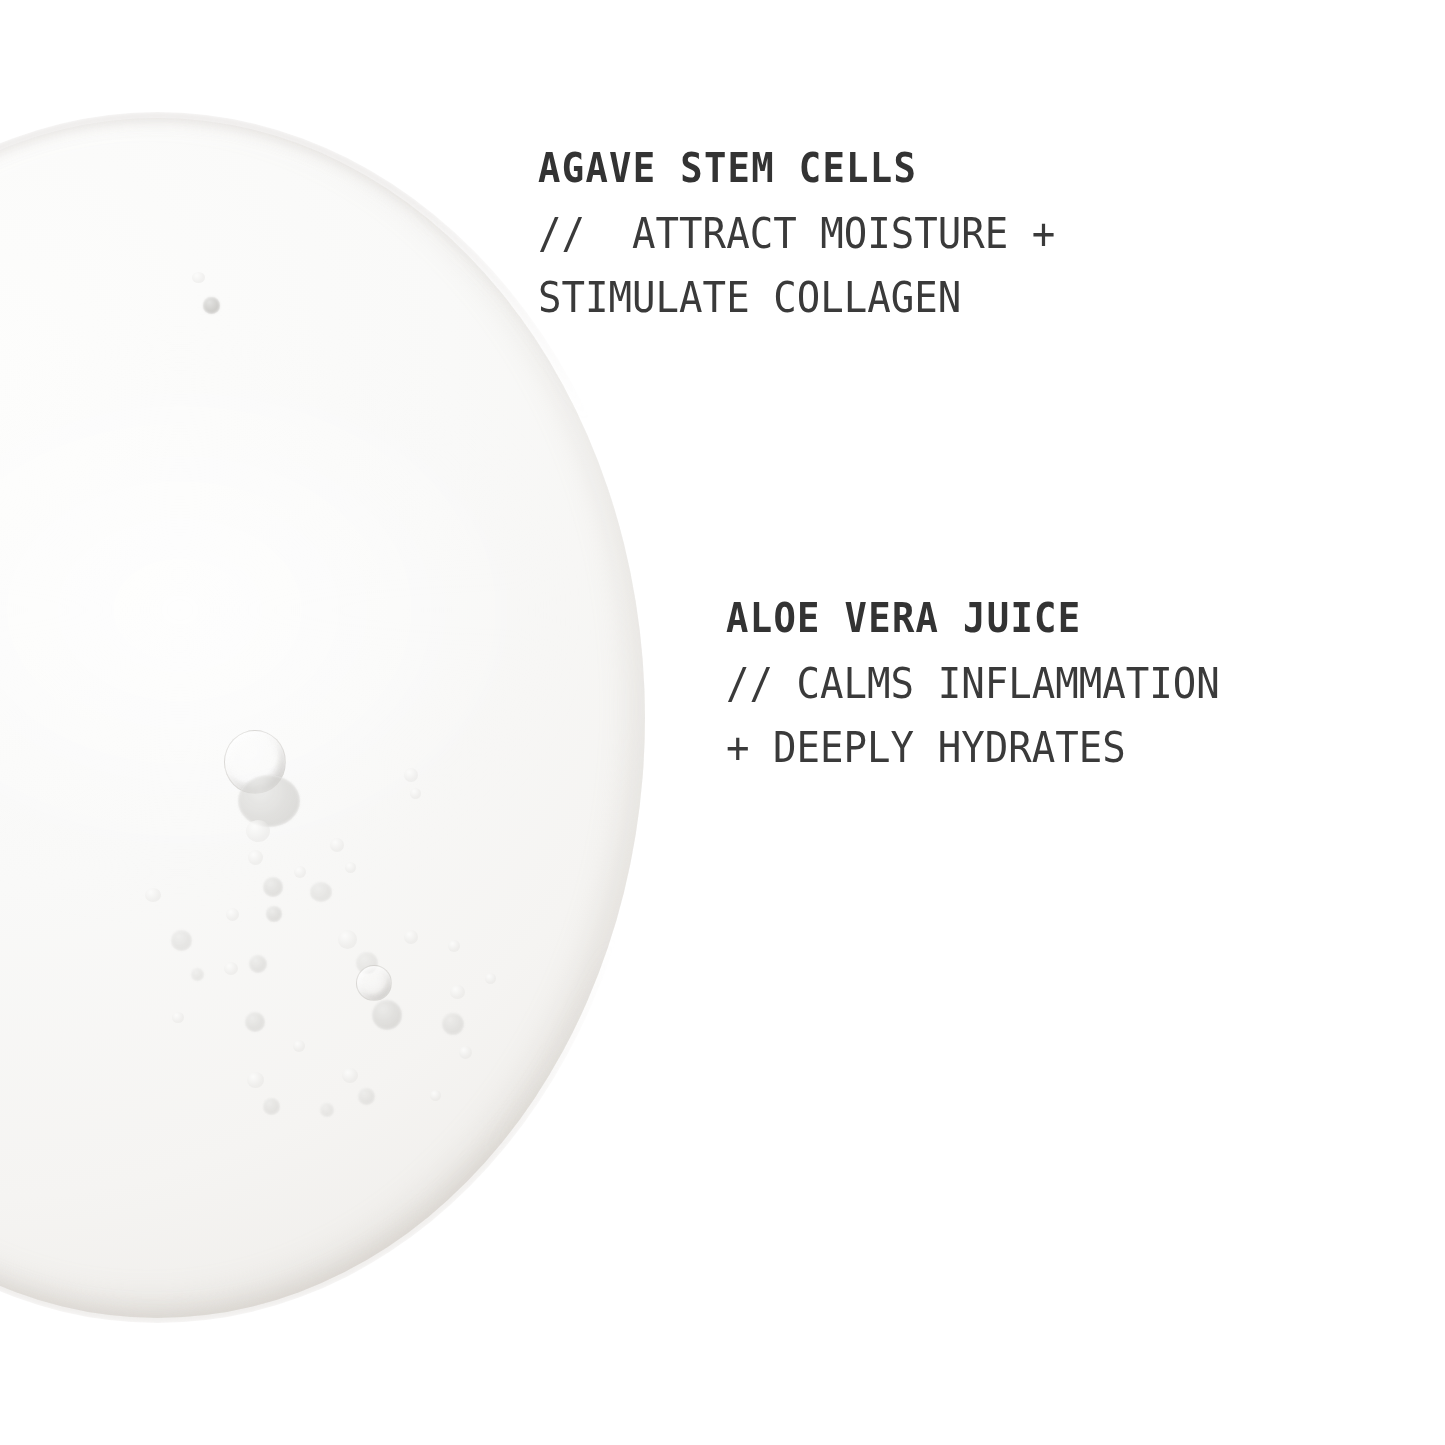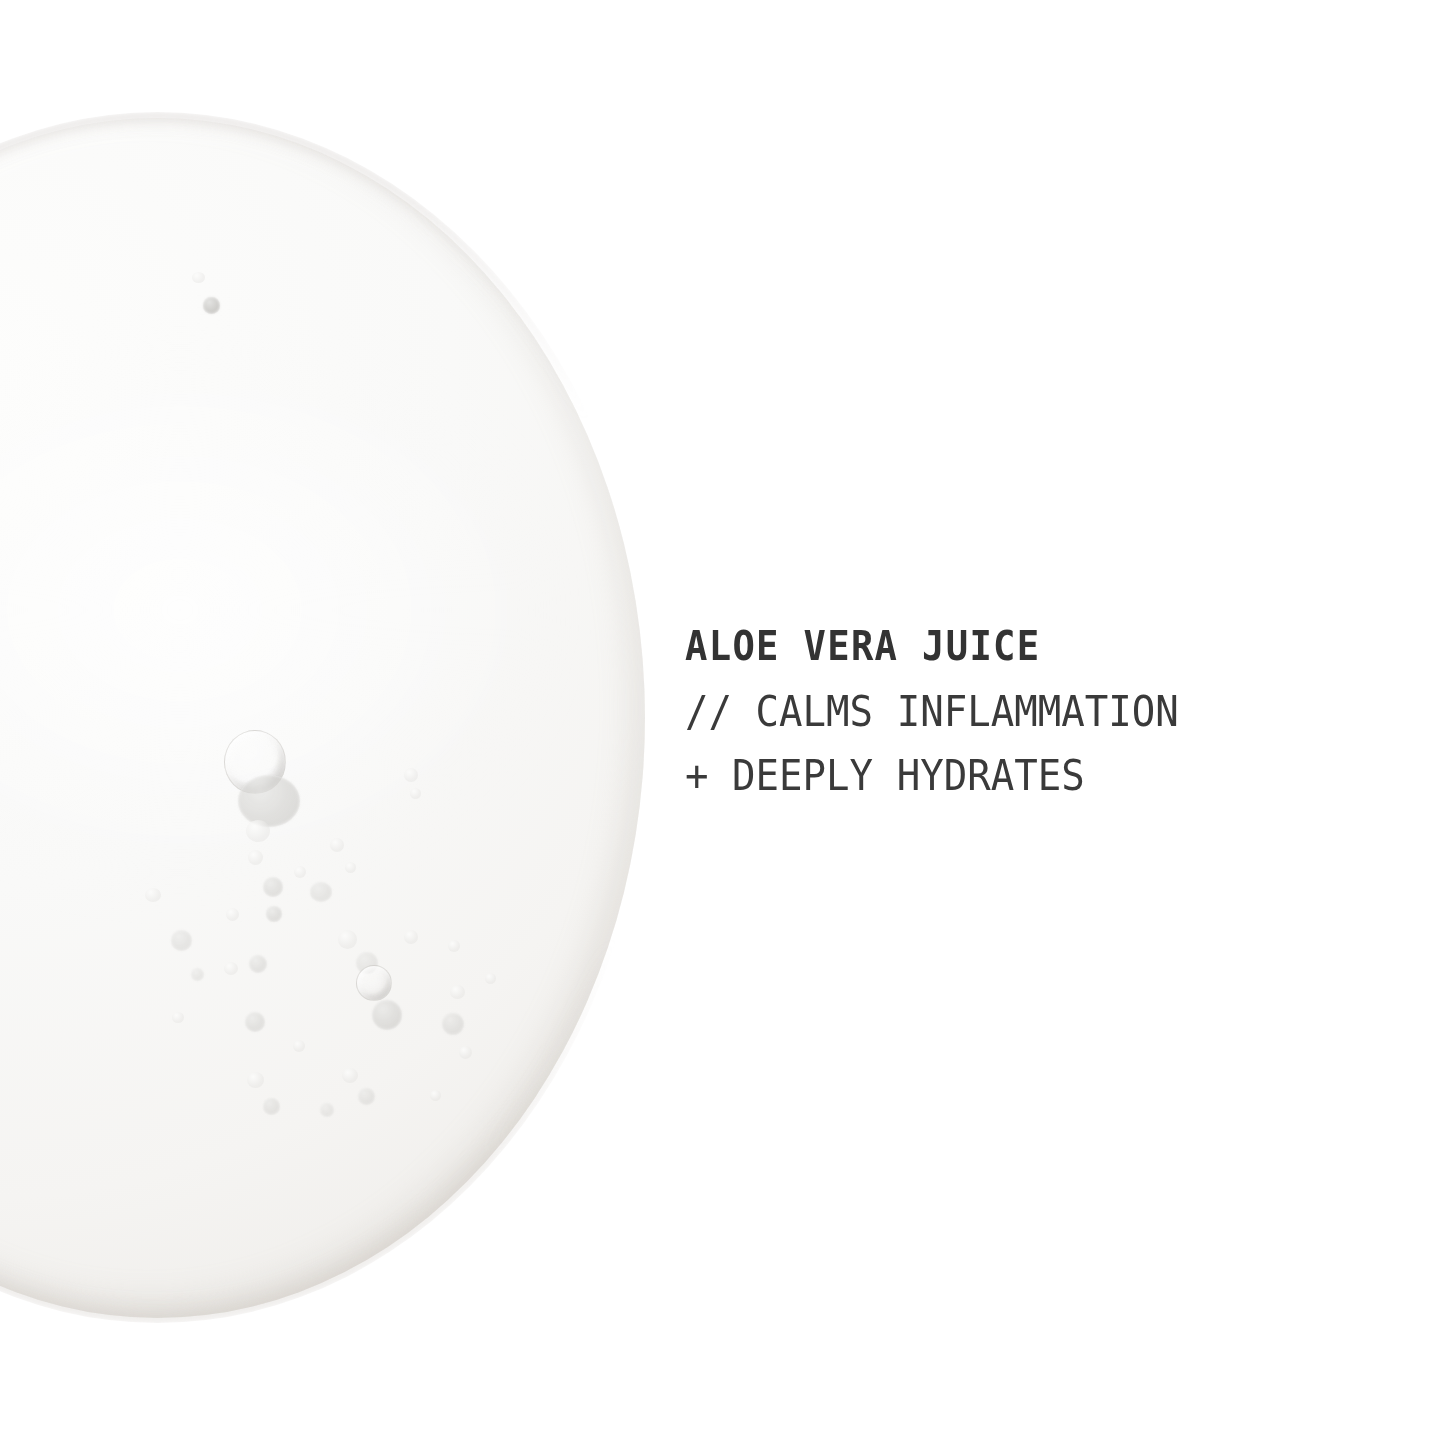--- a/index.html
+++ b/index.html
@@ -154,21 +154,21 @@
     white-space: pre;
     color: #3a3a3a;
     margin: 0;
     transform: scaleX(0.93);
     transform-origin: left center;
   }
 
   #block-agave   { left: 538px;  top: 148px; }
   #block-agave .ingredient-desc { margin-top: 14px; }
 
-  #block-aloe    { left: 685px;  top: 598px; margin-top: 28px; }
+  #block-aloe    { left: 726px;  top: 598px; }
   #block-aloe .ingredient-desc { margin-top: 14px; }
 
   #block-prickly { left: 538px;  top: 1124px; }
   #block-prickly .ingredient-desc { margin-top: 14px; }
 </style>
 </head>
 <body>
 
 <div id="canvas">
 
@@ -214,20 +214,25 @@
     <div class="bubble faint" style="left:485px; top:973px; width:11px; height:11px;"></div>
     <div class="bubble faint" style="left:404px; top:768px; width:14px; height:14px;"></div>
     <div class="bubble faint" style="left:410px; top:788px; width:11px; height:11px;"></div>
     <div class="bubble faint" style="left:342px; top:1068px; width:16px; height:15px;"></div>
     <div class="bubble solid" style="left:358px; top:1088px; width:17px; height:17px; opacity:.45;"></div>
     <div class="bubble solid" style="left:320px; top:1103px; width:14px; height:14px; opacity:.4;"></div>
     <div class="bubble faint" style="left:293px; top:1040px; width:12px; height:12px;"></div>
     <div class="bubble faint" style="left:430px; top:1090px; width:11px; height:11px;"></div>
   </div>
 
+  <div class="text-block" id="block-agave">
+    <div class="ingredient-name">AGAVE STEM CELLS</div>
+    <div class="ingredient-desc">//  ATTRACT MOISTURE +
+STIMULATE COLLAGEN</div>
+  </div>
 
   <div class="text-block" id="block-aloe">
     <div class="ingredient-name">ALOE VERA JUICE</div>
     <div class="ingredient-desc">// CALMS INFLAMMATION
 + DEEPLY HYDRATES</div>
   </div>
 
 
 </div>
 

